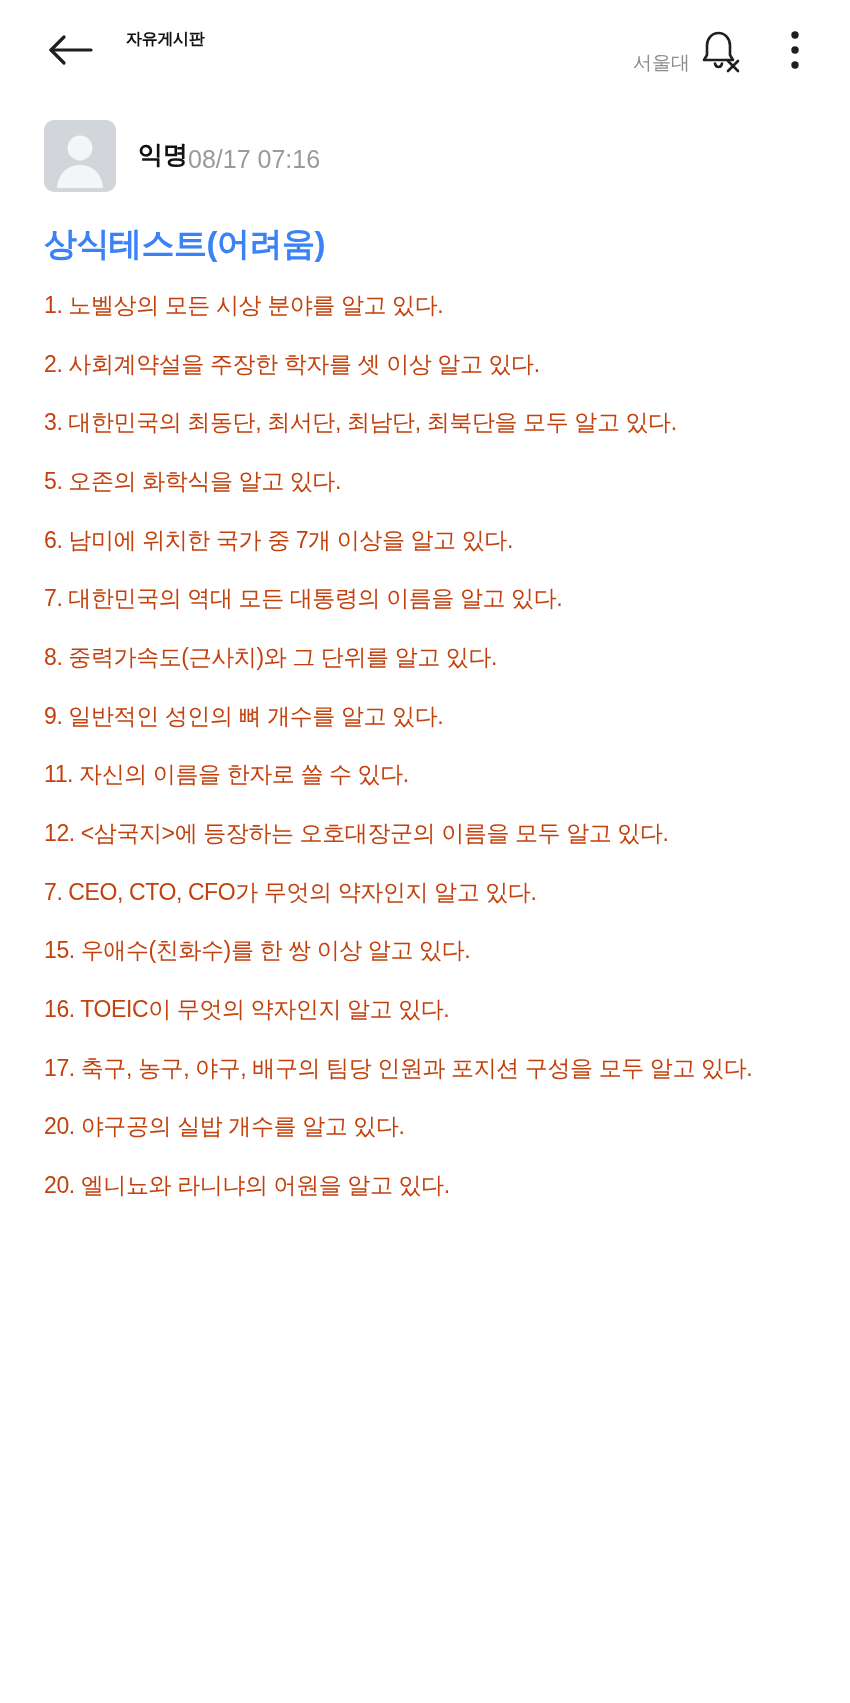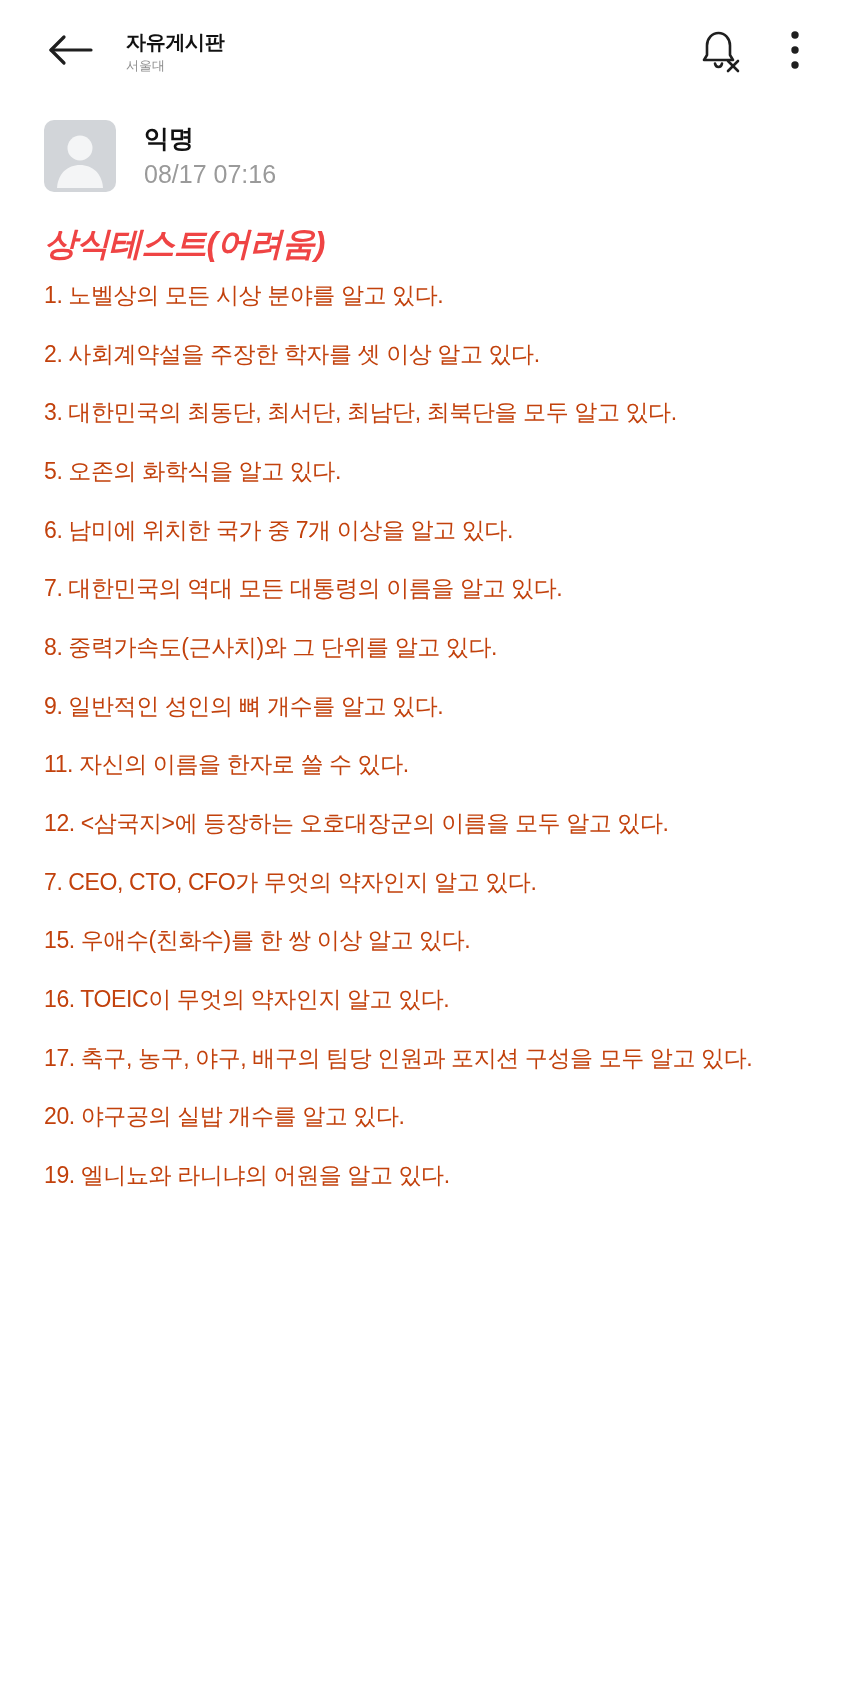--- a/index.html
+++ b/index.html
@@ -41,31 +41,32 @@
     cursor: pointer;
   }
   .appbar-titles {
     margin-left: 26px;
     display: flex;
     flex-direction: column;
     justify-content: center;
     flex: 1 1 auto;
   }
   .appbar-title {
-    font-size: 20px;
+    font-size: 16px;
     font-weight: bold;
     color: #111111;
     letter-spacing: -0.3px;
     line-height: 1.2;
   }
   .appbar-subtitle {
-    font-size: 13px;
+    font-size: 19px;
     color: #8d8d8d;
     margin-top: 4px;
     line-height: 1.2;
+    text-align: right;
   }
   .appbar-actions {
     display: flex;
     align-items: center;
     gap: 18px;
     flex: 0 0 auto;
   }
   .icon-btn {
     width: 58px;
     height: 58px;
@@ -90,46 +91,45 @@
     height: 72px;
     border-radius: 10px;
     background: #d2d5d9;
     display: flex;
     align-items: flex-end;
     justify-content: center;
     overflow: hidden;
     flex: 0 0 auto;
   }
   .author-meta {
-    margin-left: 28px;
-    display: flex;
-    flex-direction: column;
+    margin-left: 22px;
+    display: flex;
+    flex-direction: row;
     justify-content: flex-end;
   }
   .author-name {
     font-size: 25px;
     font-weight: bold;
     color: #111111;
     line-height: 1.25;
   }
   .post-date {
     font-size: 25px;
     color: #9a9a9a;
     margin-top: 5px;
     line-height: 1.2;
   }
 
   
   .post-title {
     font-size: 33px;
     font-weight: bold;
-    color: #ef4444;
-    margin: 26px 0 12px 0;
+    color: #3b82f6;
+    margin: 26px 0 22px 0;
     letter-spacing: -0.5px;
-    font-style: italic;
   }
   .post-lines {
     margin: 0;
     padding: 0;
     list-style: none;
   }
   .post-line {
     font-size: 23px;
     line-height: 1.42;
     color: #c2410c;
@@ -212,18 +212,18 @@
         <li class="post-line">7. 대한민국의 역대 모든 대통령의 이름을 알고 있다.</li>
         <li class="post-line">8. 중력가속도(근사치)와 그 단위를 알고 있다.</li>
         <li class="post-line">9. 일반적인 성인의 뼈 개수를 알고 있다.</li>
         <li class="post-line">11. 자신의 이름을 한자로 쓸 수 있다.</li>
         <li class="post-line">12. &lt;삼국지&gt;에 등장하는 오호대장군의 이름을 모두 알고 있다.</li>
         <li class="post-line">7. CEO, CTO, CFO가 무엇의 약자인지 알고 있다.</li>
         <li class="post-line">15. 우애수(친화수)를 한 쌍 이상 알고 있다.</li>
         <li class="post-line">16. TOEIC이 무엇의 약자인지 알고 있다.</li>
         <li class="post-line">17. 축구, 농구, 야구, 배구의 팀당 인원과 포지션 구성을 모두 알고 있다.</li>
         <li class="post-line">20. 야구공의 실밥 개수를 알고 있다.</li>
-        <li class="post-line">19. 엘니뇨와 라니냐의 어원을 알고 있다.</li>
+        <li class="post-line">20. 엘니뇨와 라니냐의 어원을 알고 있다.</li>
       </ul>
     </div>
 
   </div>
 </div>
 
 </body></html>

